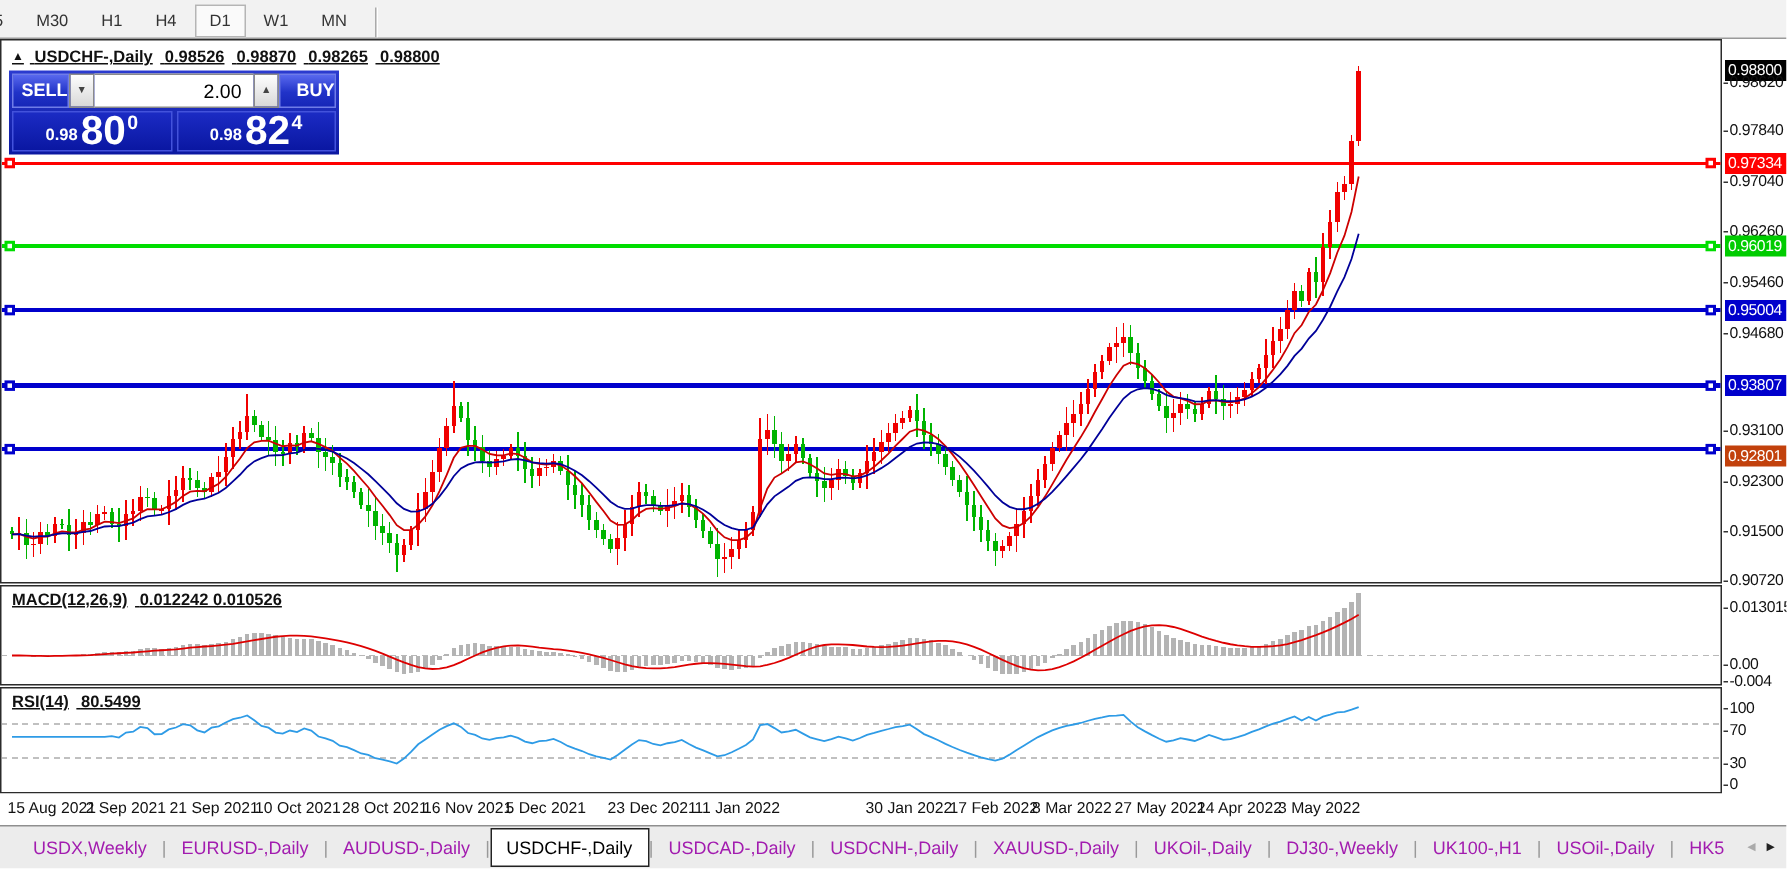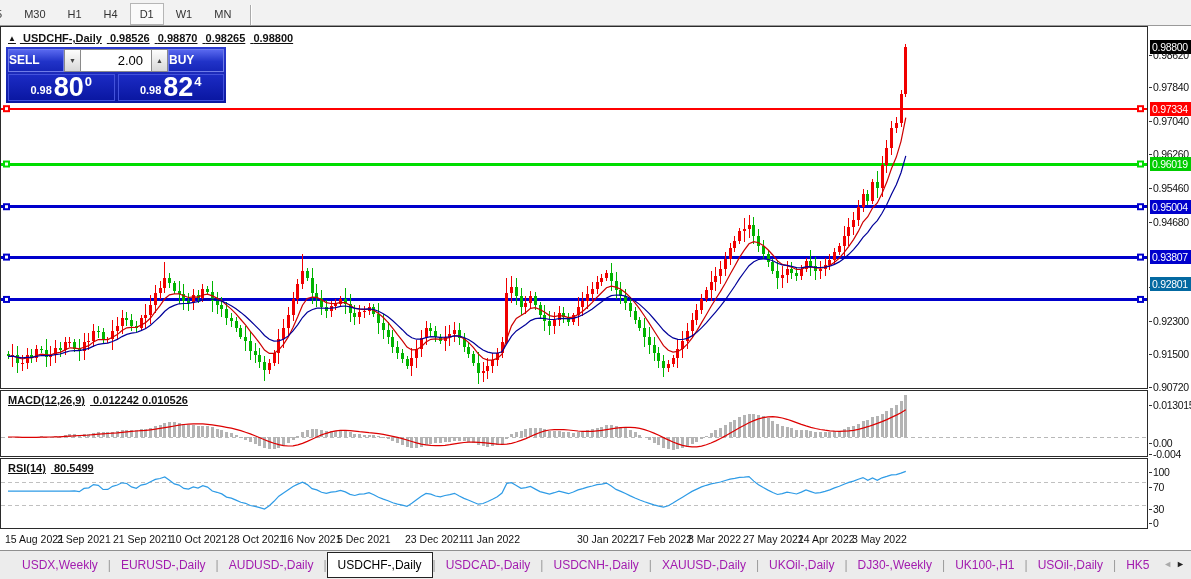--- a/index.html
+++ b/index.html
@@ -24,21 +24,21 @@
   .pane-header { position: absolute; left: 7px; top: 3px; font-size: 11px; font-weight: bold; color: #111;
     white-space: nowrap; z-index: 5; text-decoration: underline; }
   .pane-header span { margin-right: 5px; }
   #chart-title { top: 5px; }
   #chart-title .tri { font-size: 8px; margin-right: 4px; position: relative; top: -1px; }
 
   
   #trade-panel { position: absolute; left: 5px; top: 20px; width: 220px; height: 56px;
     background: linear-gradient(180deg, #2b3bd0 0%, #0b18a0 100%); padding: 2px; z-index: 6; }
   .tp-row1 { display: flex; height: 23px; }
-  .tp-btn { width: 56px; height: 23px; color: #fff; font-size: 12px; font-weight: bold; text-align: left;
+  .tp-btn { width: 38px; height: 23px; color: #fff; font-size: 12px; font-weight: bold; text-align: right;
     border: 1px solid #6f7ce8; background: linear-gradient(180deg, #5868ee 0%, #2133c8 55%, #1626b8 100%);
     line-height: 21px; cursor: pointer; }
   .tp-spin { width: 17px; height: 23px; background: linear-gradient(180deg,#fdfdfd,#d8d8d8); border: 1px solid #8a8a8a;
     font-size: 7px; color: #444; text-align: center; line-height: 21px; cursor: pointer; }
   .tp-val { flex: 1; height: 23px; background: #fff; border-top: 1px solid #8a8a8a; border-bottom: 1px solid #8a8a8a;
     font-size: 13px; color: #000; text-align: right; padding: 3px 8px 0 0; }
   .tp-row2 { display: flex; margin-top: 2px; gap: 3px; height: 27px; }
   .tp-price { flex: 1; border: 1px solid #4352dc; background: linear-gradient(180deg, #1b2bc4 0%, #0a17a2 100%);
     color: #fff; display: flex; justify-content: center; align-items: flex-end; padding-bottom: 1px; cursor: pointer; }
   .tp-price .sm { font-size: 11px; font-weight: bold; margin-right: 2px; margin-bottom: 3px; }
@@ -761,21 +761,21 @@
       <div class="ps-tick" style="top: 155.543px;">0.95460</div>
       <div class="ps-tick" style="top: 190px;">0.94680</div>
       <div class="ps-tick" style="top: 254.849px;">0.93100</div>
       <div class="ps-tick" style="top: 288.511px;">0.92300</div>
       <div class="ps-tick" style="top: 322.174px;">0.91500</div>
       <div class="ps-tick" style="top: 354.996px;">0.90720</div>
       <div class="ps-badge" style="top: 75.6874px; background: rgb(255, 0, 0);">0.97334</div>
       <div class="ps-badge" style="top: 131.021px; background: rgb(0, 204, 0);">0.96019</div>
       <div class="ps-badge" style="top: 173.731px; background: rgb(0, 0, 204);">0.95004</div>
       <div class="ps-badge" style="top: 224.099px; background: rgb(0, 0, 204);">0.93807</div>
-      <div class="ps-badge" style="top: 251px; background: #0369a1;">0.92801</div>
+      <div class="ps-badge" style="top: 271px; background: #c2410c;">0.92801</div>
       <div class="ps-tick" style="top: 373px;">0.013015</div>
       <div class="ps-tick" style="top: 411px;">0.00</div>
       <div class="ps-tick" style="top: 422px;">-0.004</div>
       <div class="ps-tick" style="top: 440px;">100</div>
       <div class="ps-tick" style="top: 455px;">70</div>
       <div class="ps-tick" style="top: 477px;">30</div>
       <div class="ps-tick" style="top: 491px;">0</div>
     </div>
 
   <div id="tab-bar">

